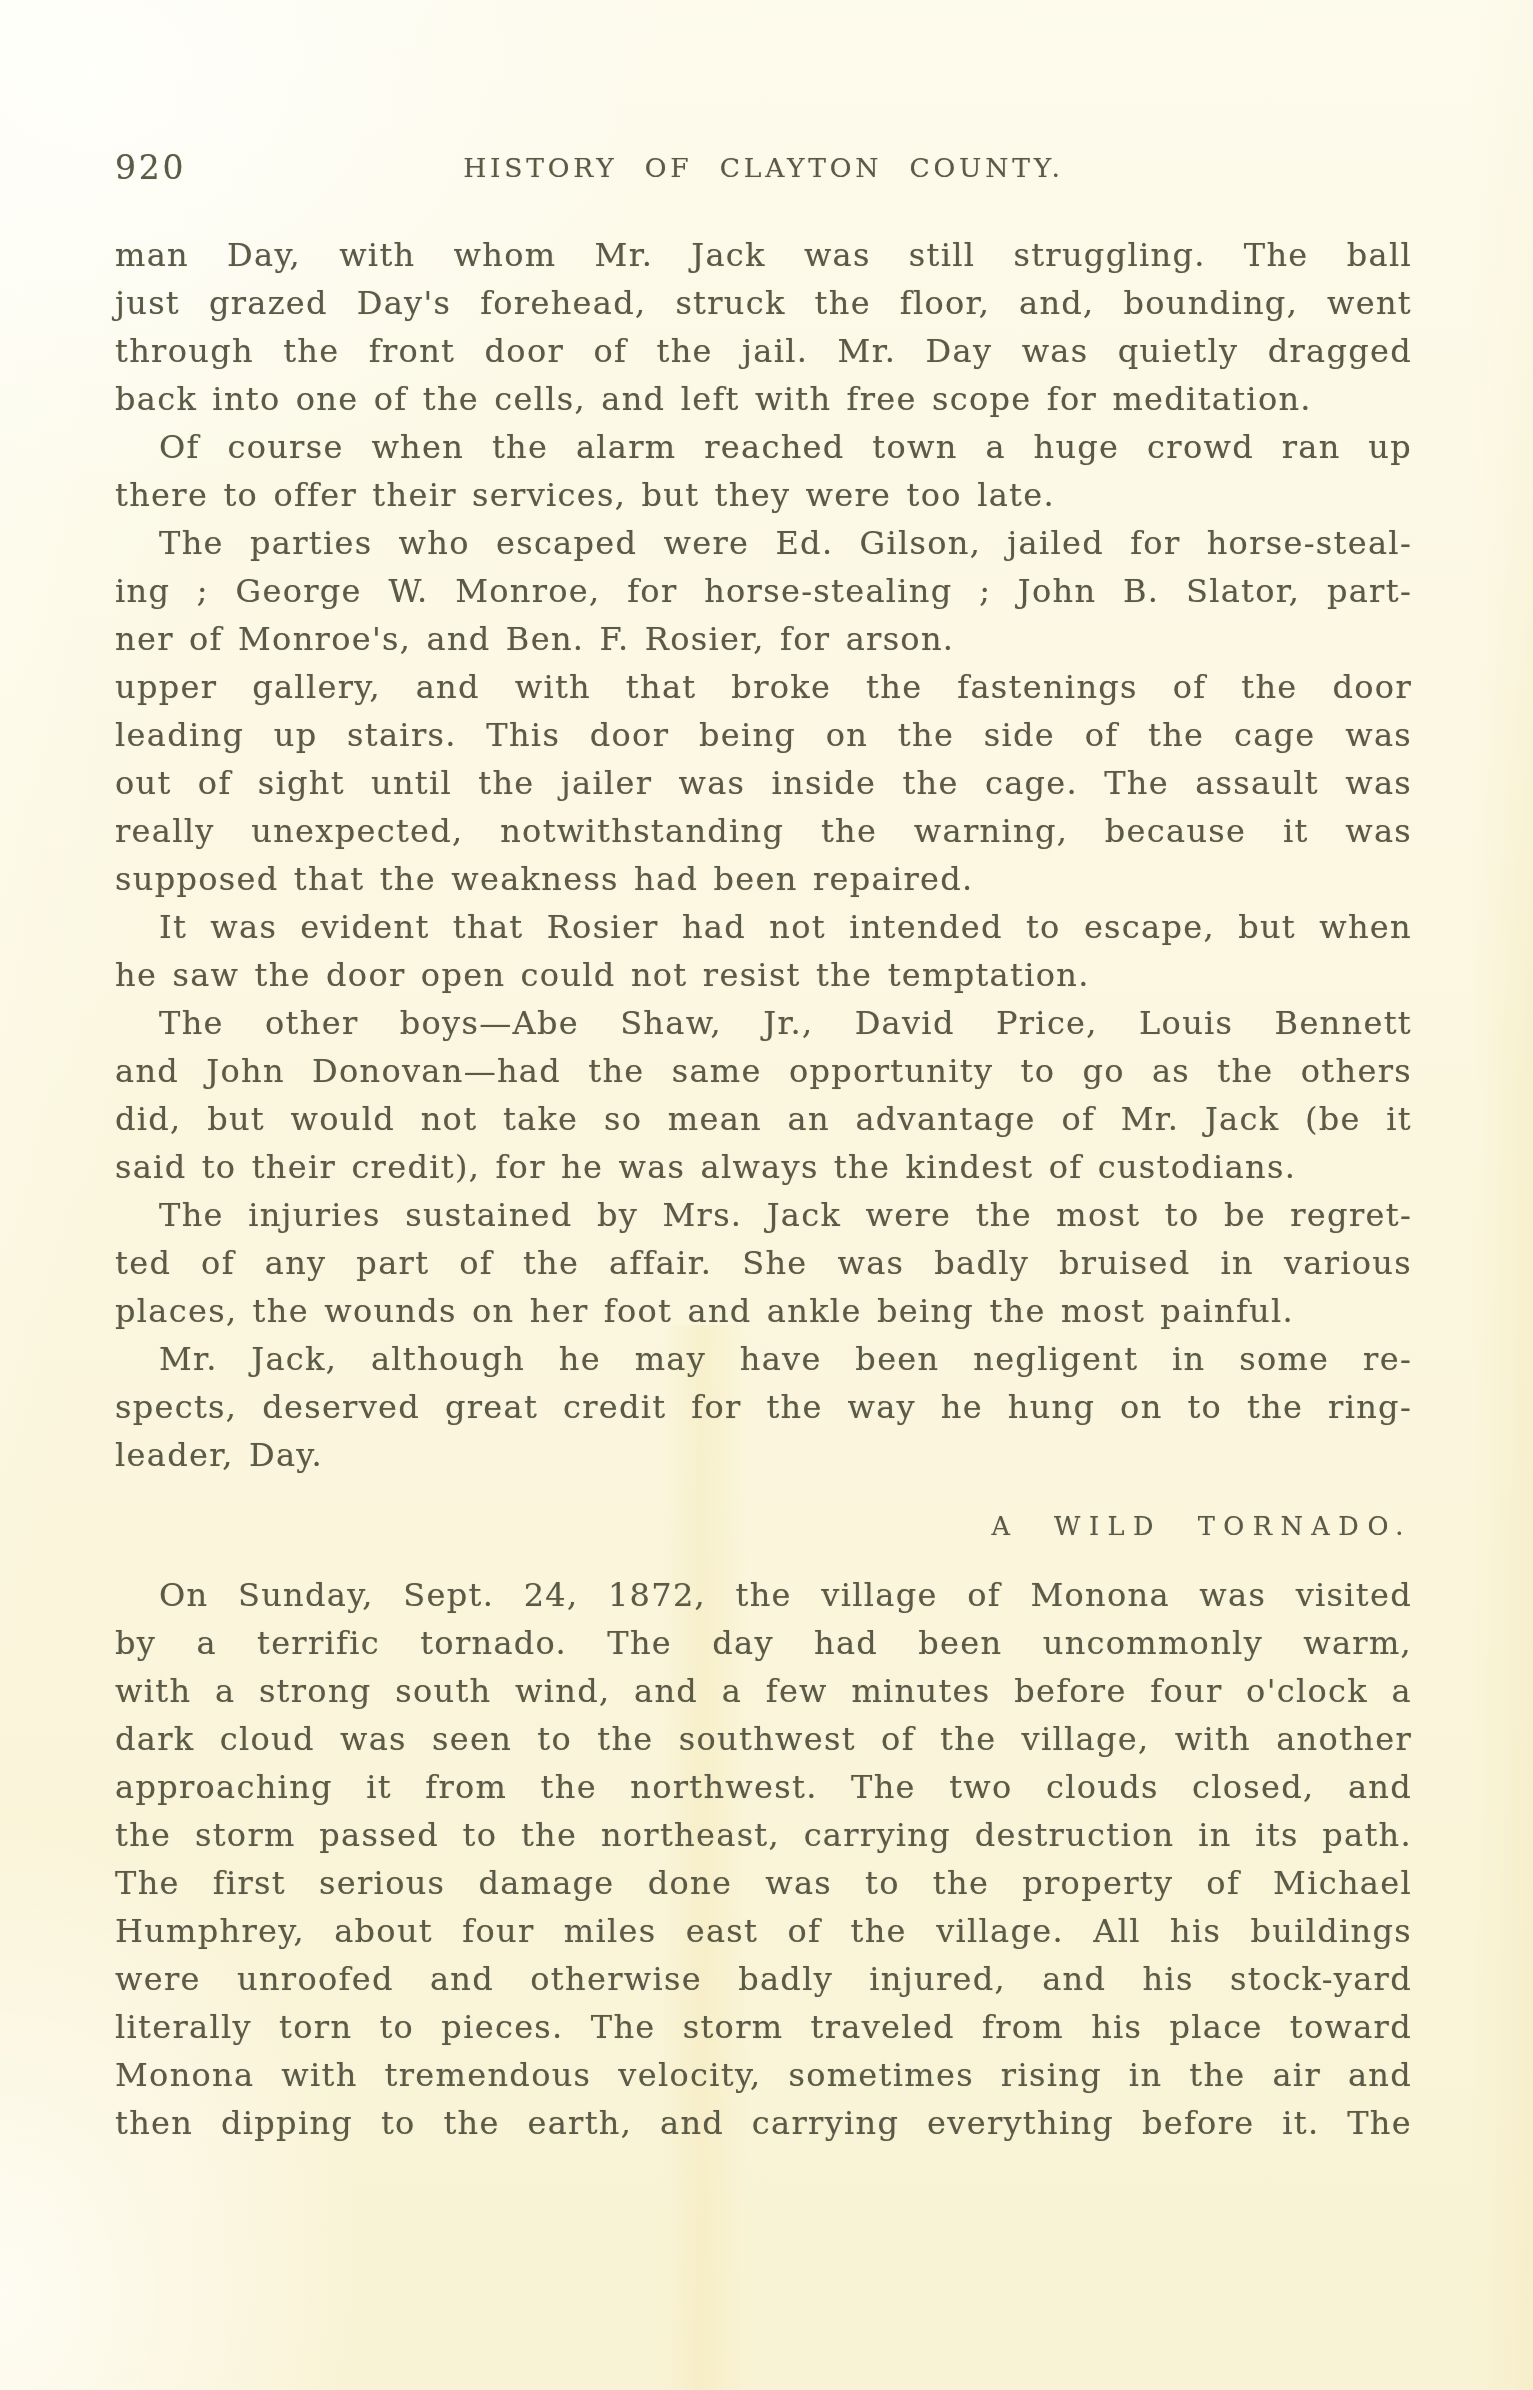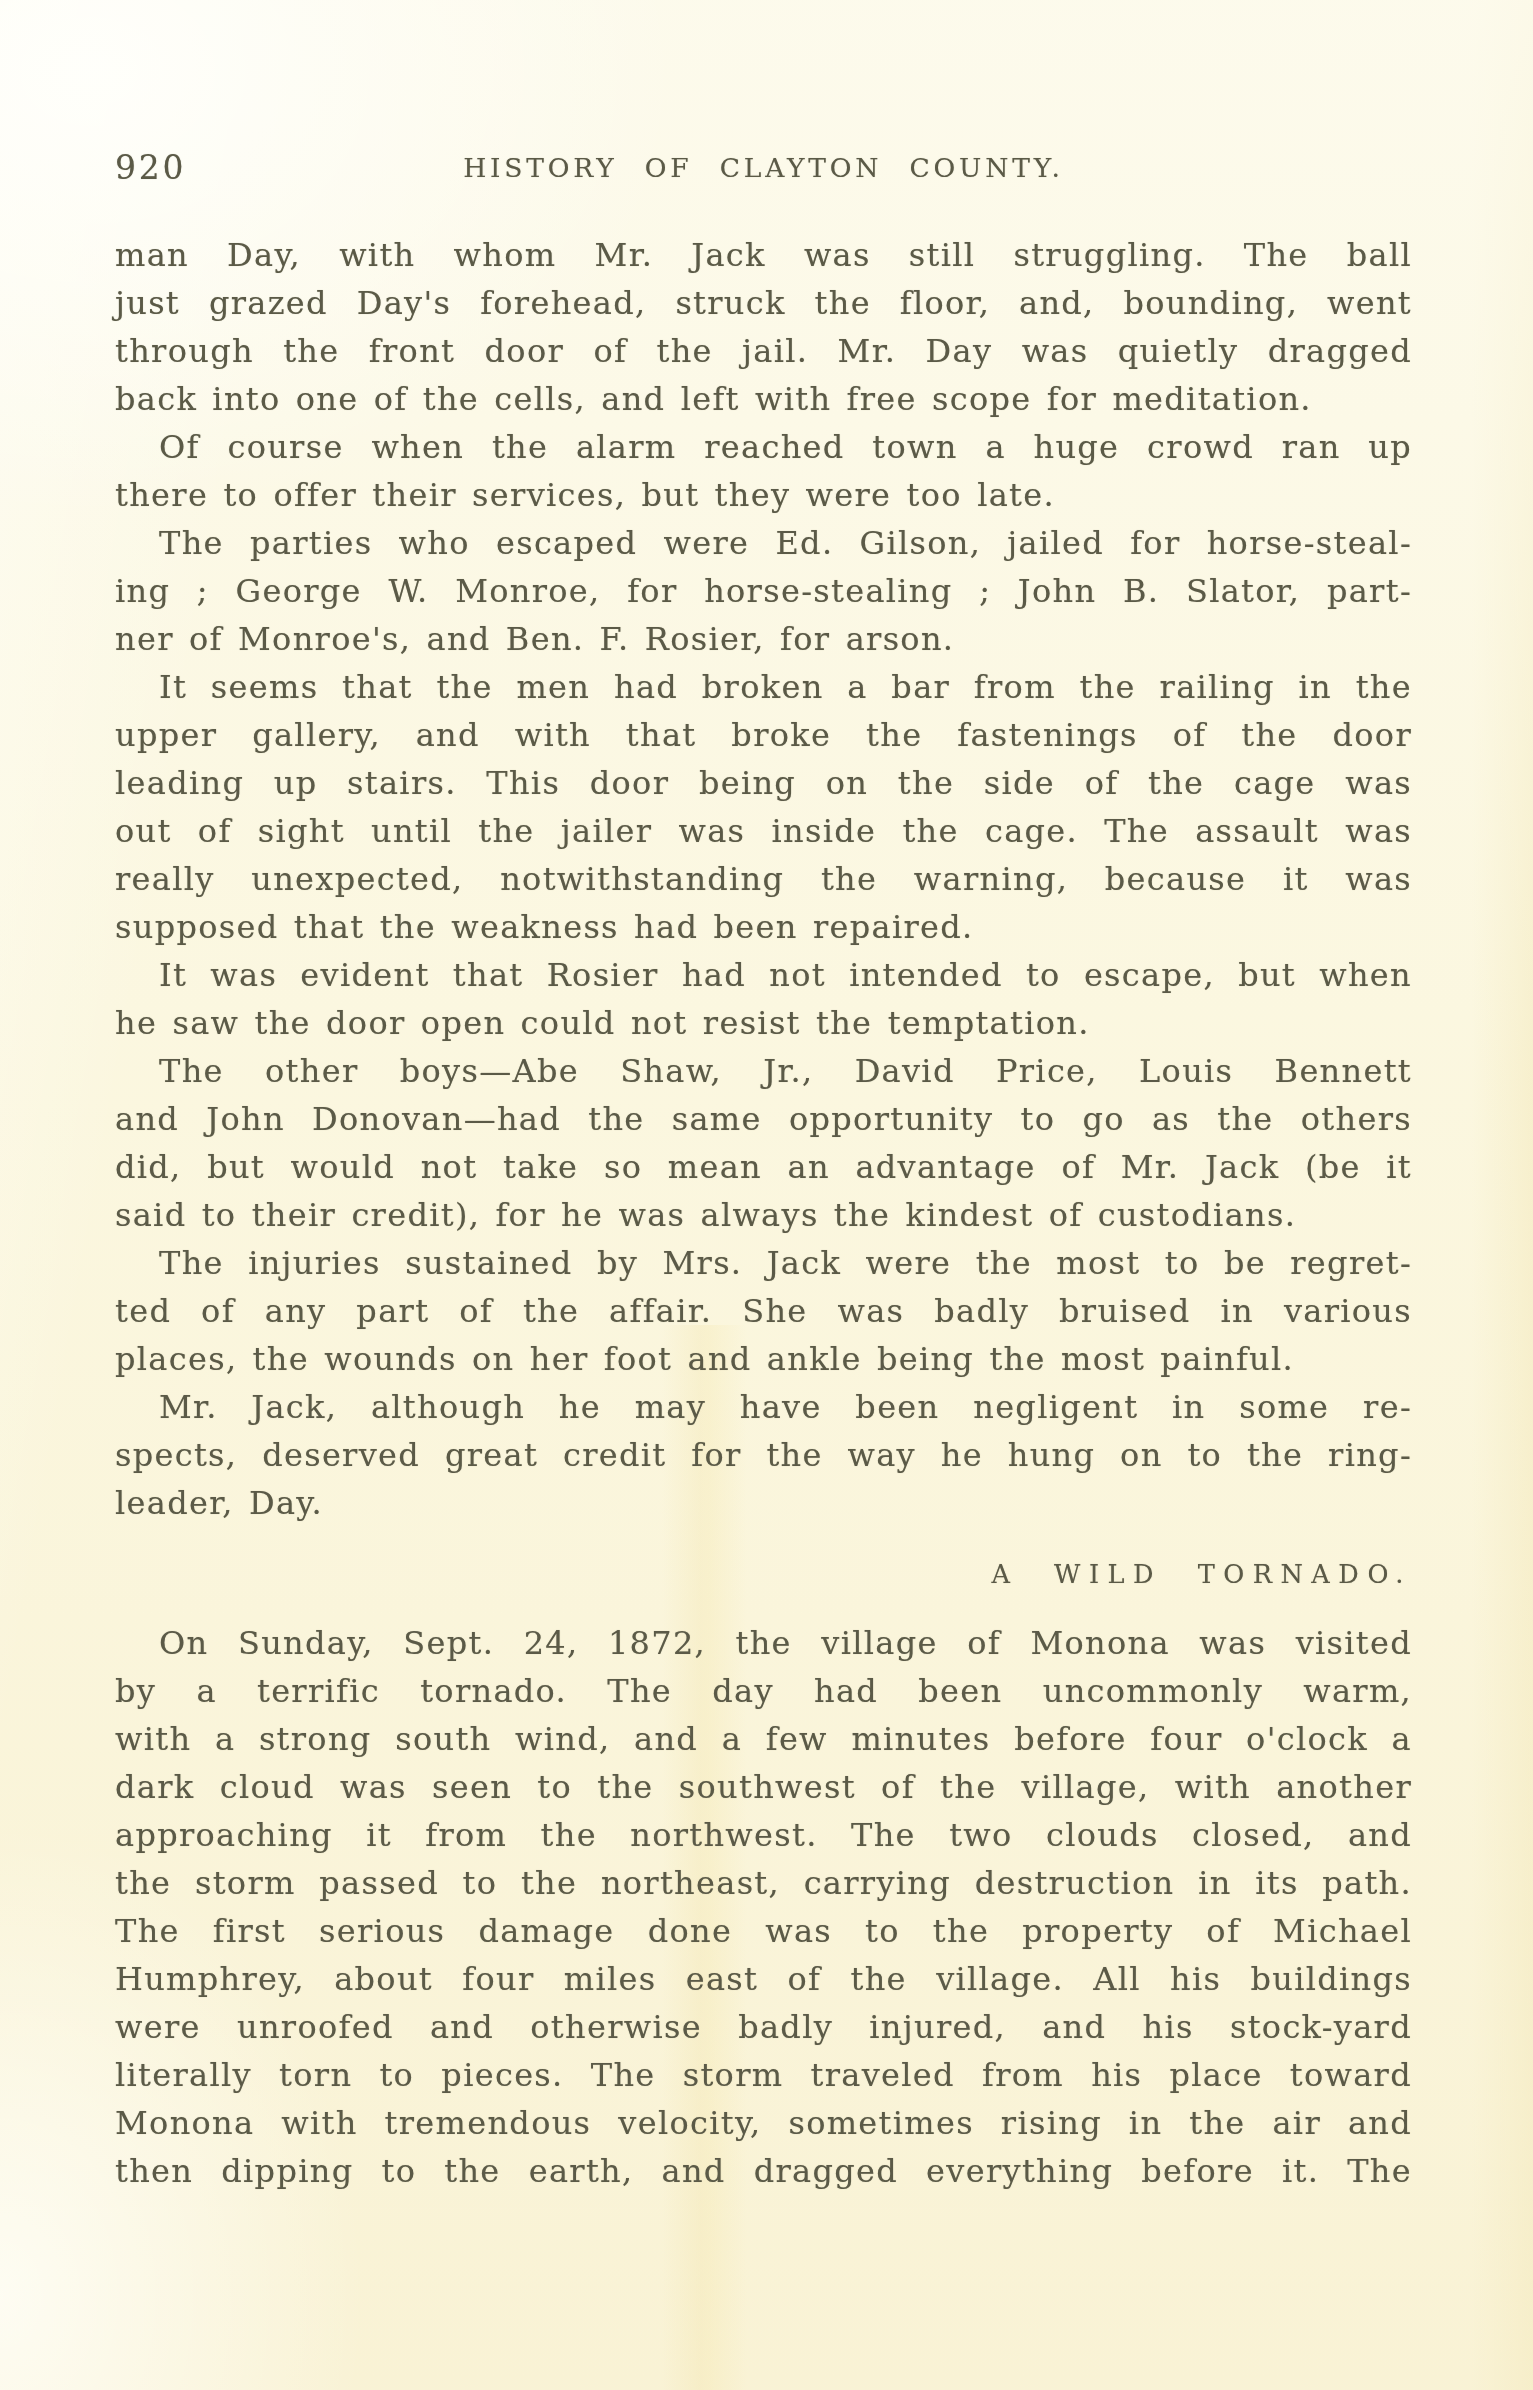--- a/index.html
+++ b/index.html
@@ -104,21 +104,20 @@
   <div class="body-text">
       <div class="line">man Day, with whom Mr. Jack was still struggling. The ball</div>
       <div class="line">just grazed Day's forehead, struck the floor, and, bounding, went</div>
       <div class="line">through the front door of the jail. Mr. Day was quietly dragged</div>
       <div class="line end">back into one of the cells, and left with free scope for meditation.</div>
       <div class="line indent">Of course when the alarm reached town a huge crowd ran up</div>
       <div class="line end">there to offer their services, but they were too late.</div>
       <div class="line indent">The parties who escaped were Ed. Gilson, jailed for horse-steal-</div>
       <div class="line">ing ; George W. Monroe, for horse-stealing ; John B. Slator, part-</div>
       <div class="line end">ner of Monroe's, and Ben. F. Rosier, for arson.</div>
-      <div class="line indent">It seems that the men had broken a bar from the railing in the</div>
       <div class="line">upper gallery, and with that broke the fastenings of the door</div>
       <div class="line">leading up stairs. This door being on the side of the cage was</div>
       <div class="line">out of sight until the jailer was inside the cage. The assault was</div>
       <div class="line">really unexpected, notwithstanding the warning, because it was</div>
       <div class="line end">supposed that the weakness had been repaired.</div>
       <div class="line indent">It was evident that Rosier had not intended to escape, but when</div>
       <div class="line end">he saw the door open could not resist the temptation.</div>
       <div class="line indent">The other boys—Abe Shaw, Jr., David Price, Louis Bennett</div>
       <div class="line">and John Donovan—had the same opportunity to go as the others</div>
       <div class="line">did, but would not take so mean an advantage of Mr. Jack (be it</div>
@@ -134,16 +133,16 @@
       <div class="line">by a terrific tornado. The day had been uncommonly warm,</div>
       <div class="line">with a strong south wind, and a few minutes before four o'clock a</div>
       <div class="line">dark cloud was seen to the southwest of the village, with another</div>
       <div class="line">approaching it from the northwest. The two clouds closed, and</div>
       <div class="line">the storm passed to the northeast, carrying destruction in its path.</div>
       <div class="line">The first serious damage done was to the property of Michael</div>
       <div class="line">Humphrey, about four miles east of the village. All his buildings</div>
       <div class="line">were unroofed and otherwise badly injured, and his stock-yard</div>
       <div class="line">literally torn to pieces. The storm traveled from his place toward</div>
       <div class="line">Monona with tremendous velocity, sometimes rising in the air and</div>
-      <div class="line">then dipping to the earth, and dragged everything before it. The</div>
+      <div class="line">then dipping to the earth, and carrying everything before it. The</div>
     </div>
 </div>
 
 
 </body></html>

